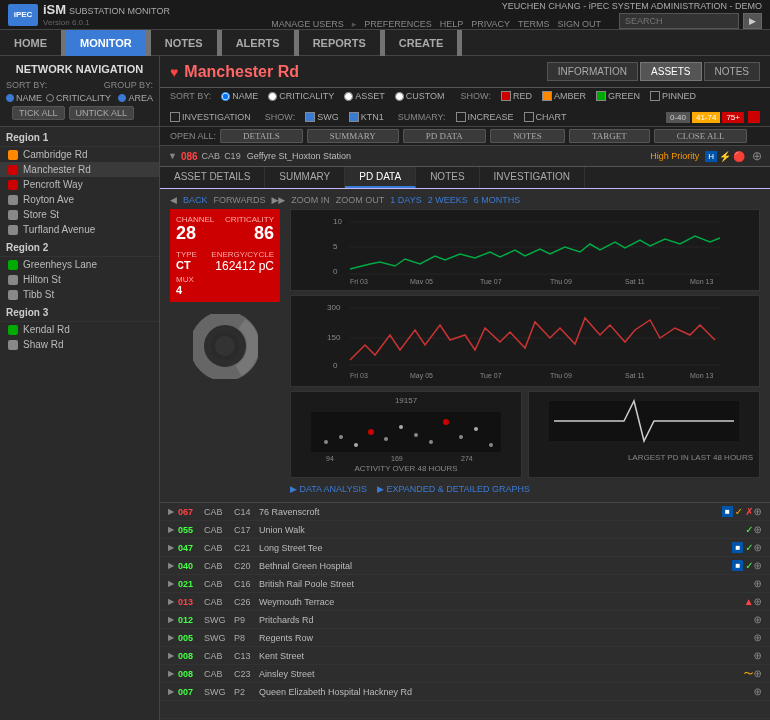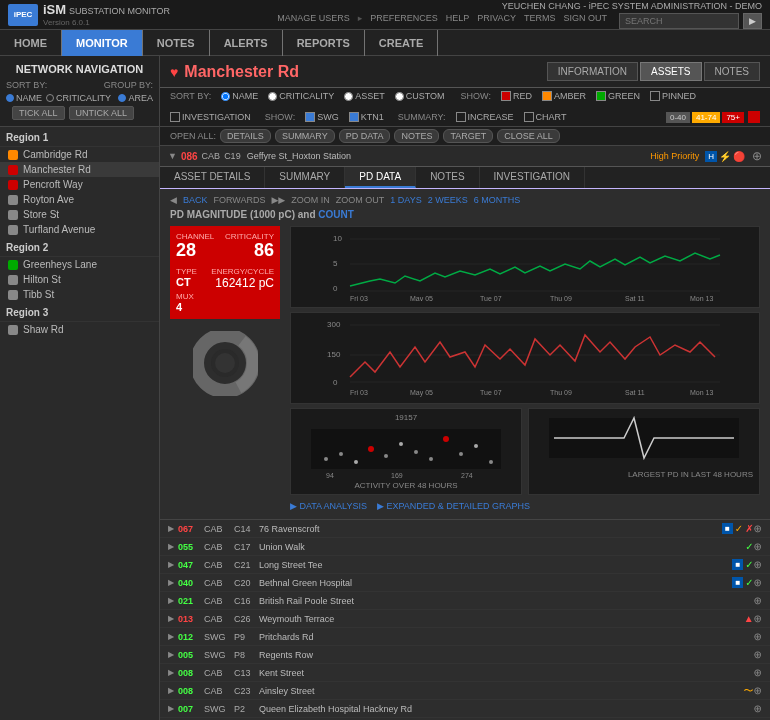--- a/index.html
+++ b/index.html
@@ -10,21 +10,21 @@
     .logo-area { display: flex; align-items: center; gap: 5px; }
     .logo-box { background: #3a7bd5; width: 30px; height: 22px; display: flex; align-items: center; justify-content: center; font-size: 8px; font-weight: bold; color: white; border-radius: 2px; }
     .ism-title { color: #aaa; font-size: 10px; line-height: 1.2; }
     .ism-title .ism { font-size: 13px; font-weight: bold; color: #ddd; }
     .search-area { display: flex; align-items: center; gap: 4px; }
     .search-input { background: #333; border: 1px solid #555; color: #ccc; padding: 2px 5px; font-size: 9px; width: 120px; }
     .search-btn { background: #555; border: 1px solid #666; color: #ccc; padding: 2px 5px; font-size: 9px; cursor: pointer; }
 
     
     .nav-bar { background: #222; height: 26px; display: flex; align-items: center; border-bottom: 1px solid #444; }
-    .nav-item { padding: 0 14px; height: 26px; display: flex; align-items: center; font-size: 11px; font-weight: bold; color: #aaa; cursor: pointer; border-right: 1px solid #737373; }
+    .nav-item { padding: 0 14px; height: 26px; display: flex; align-items: center; font-size: 11px; font-weight: bold; color: #aaa; cursor: pointer; border-right: 5px solid #737373; }
     .nav-item.active { background: #3a7bd5; color: white; }
 
     
     .main-layout { display: flex; height: calc(720px - 56px); }
 
     
     .sidebar { width: 160px; background: #2a2a2a; border-right: 1px solid #444; overflow-y: auto; flex-shrink: 0; }
     .sidebar-header { padding: 4px 6px; background: #222; border-bottom: 1px solid #444; }
     .sidebar-title { font-size: 11px; font-weight: bold; color: #ddd; text-align: center; padding: 3px 0; }
     .btn-row { display: flex; gap: 4px; padding: 2px 6px; }
@@ -46,21 +46,21 @@
     .station-tab { background: #333; border: 1px solid #555; color: #aaa; padding: 3px 10px; font-size: 10px; cursor: pointer; }
     .station-tab.active { background: #555; color: white; border-color: #777; }
 
     
     .toolbar-row { background: #1e1e1e; padding: 3px 10px; display: flex; align-items: center; gap: 10px; border-bottom: 1px solid #444; font-size: 9px; flex-wrap: wrap; }
     .toolbar-opt { color: #aaa; display: flex; align-items: center; gap: 2px; }
     .toolbar-opt input[type=radio] { width: 10px; height: 10px; }
 
     
     .action-row { background: #1e1e1e; padding: 2px 10px; display: flex; align-items: center; gap: 4px; border-bottom: 1px solid #444; }
-    .action-btn { background: #3a3a3a; border: 1px solid #555; color: #aaa; padding: 1px 6px; font-size: 9px; cursor: pointer; border-radius: 6px; }
+    .action-btn { background: #3a3a3a; border: 1px solid #555; color: #aaa; padding: 1px 22px; font-size: 9px; cursor: pointer; border-radius: 1px; font-family: Liberation Serif, serif; }
     .asset-tab { padding: 4px 14px; font-size: 10px; color: #aaa; cursor: pointer; border-right: 1px solid #333; }
     .asset-tab.active { background: #2d2d2d; color: white; border-bottom: 2px solid #3a7bd5; }
 
     
     .pd-panel { padding: 6px 10px; }
     .pd-nav { display: flex; align-items: center; gap: 6px; font-size: 9px; margin-bottom: 4px; }
     .pd-nav a { color: #3a7bd5; text-decoration: none; }
     .pd-nav span { color: #888; }
 
     
@@ -99,21 +99,21 @@
 <div class="top-header">
   <div class="logo-area">
     <div class="logo-box">iPEC</div>
     <div class="ism-title">
       <div><span class="ism">iSM</span> <span style="font-size:9px;color:#aaa">SUBSTATION MONITOR</span></div>
       <div style="font-size:8px;color:#666">Version 6.0.1</div>
     </div>
   </div>
   <div style="display:flex;flex-direction:column;align-items:flex-end;gap:2px">
     <div style="font-size:9px;color:#aaa">YEUCHEN CHANG - iPEC SYSTEM ADMINISTRATION - DEMO</div>
-    <div style="display:flex;gap:12px;align-items:flex-start">
+    <div style="display:flex;gap:18px;align-items:flex-end">
       <div class="header-links">
         <a style="color:#888;font-size:9px;text-decoration:none">MANAGE USERS</a>
         <span style="color:#555">▸</span>
         <a style="color:#888;font-size:9px;text-decoration:none">PREFERENCES</a>
         <a style="color:#888;font-size:9px;text-decoration:none">HELP</a>
         <a style="color:#888;font-size:9px;text-decoration:none">PRIVACY</a>
         <a style="color:#888;font-size:9px;text-decoration:none">TERMS</a>
         <a style="color:#888;font-size:9px;text-decoration:none">SIGN OUT</a>
       </div>
       <div class="search-area">
@@ -198,20 +198,24 @@
     <div class="nav-item-row">
       <div class="color-dot" style="background:#888"></div>
       <span class="nav-item-label">Hilton St</span>
     </div>
     <div class="nav-item-row">
       <div class="color-dot" style="background:#888"></div>
       <span class="nav-item-label">Tibb St</span>
     </div>
 
     <div class="region-header">Region 3</div>
+    <div class="nav-item-row">
+      <div class="color-dot" style="background:#00aa00"></div>
+      <span class="nav-item-label">Kendal Rd</span>
+    </div>
     <div class="nav-item-row">
       <div class="color-dot" style="background:#888"></div>
       <span class="nav-item-label">Shaw Rd</span>
     </div>
   </div>
 
   <div class="content">
 
     <div class="station-header">
       <div class="station-title">
@@ -304,23 +308,20 @@
         <a href="#">BACK</a>
         <span style="color:#888">FORWARDS</span>
         <span style="color:#888">▶▶</span>
         <span style="color:#888">ZOOM IN</span>
         <span style="color:#888">ZOOM OUT</span>
         <a href="#">1 DAYS</a>
         <a href="#">2 WEEKS</a>
         <a href="#">6 MONTHS</a>
       </div>
 
-      <div style="font-size:10px;font-weight:bold;color:#aaa;margin-bottom:6px">
-        PD MAGNITUDE (1000 pC) and <span style="color:#3a7bd5">COUNT</span>
-      </div>
 
       <div class="pd-content">
         <div class="pd-left">
 
           <div style="background:#cc0000;color:white;padding:6px;font-size:10px;margin-bottom:8px">
             <div style="display:flex;justify-content:space-between;margin-bottom:8px">
               <div>
                 <div style="color:#ffaaaa;font-size:8px">CHANNEL</div>
                 <div style="font-size:18px;font-weight:bold;line-height:1">28</div>
               </div>

